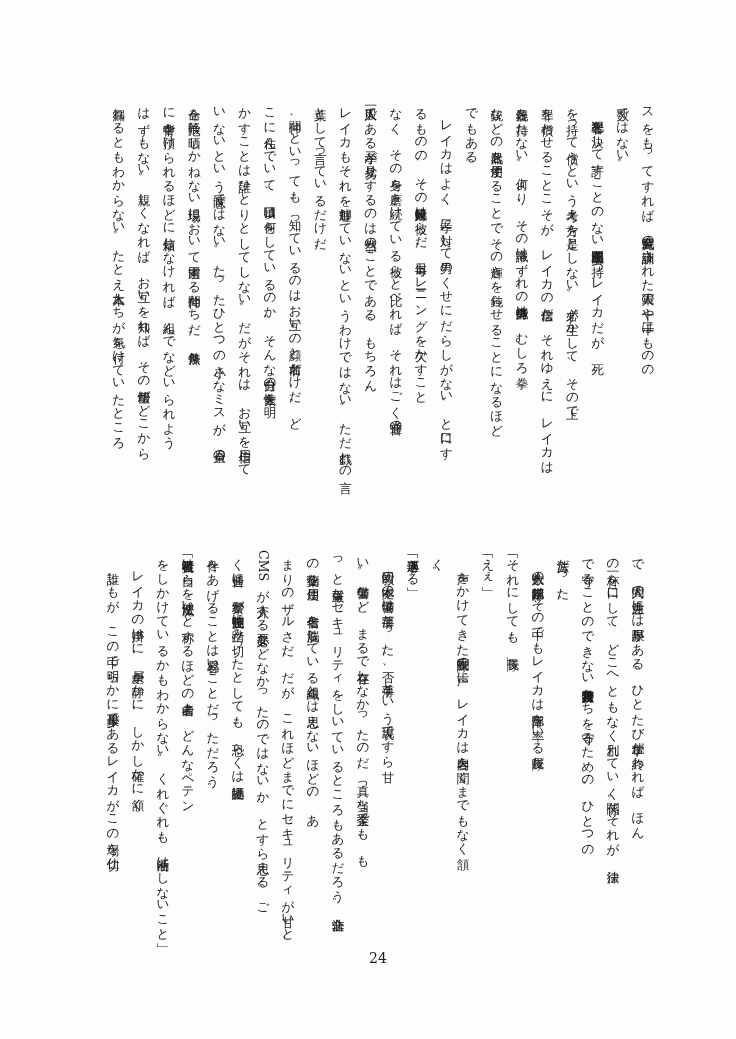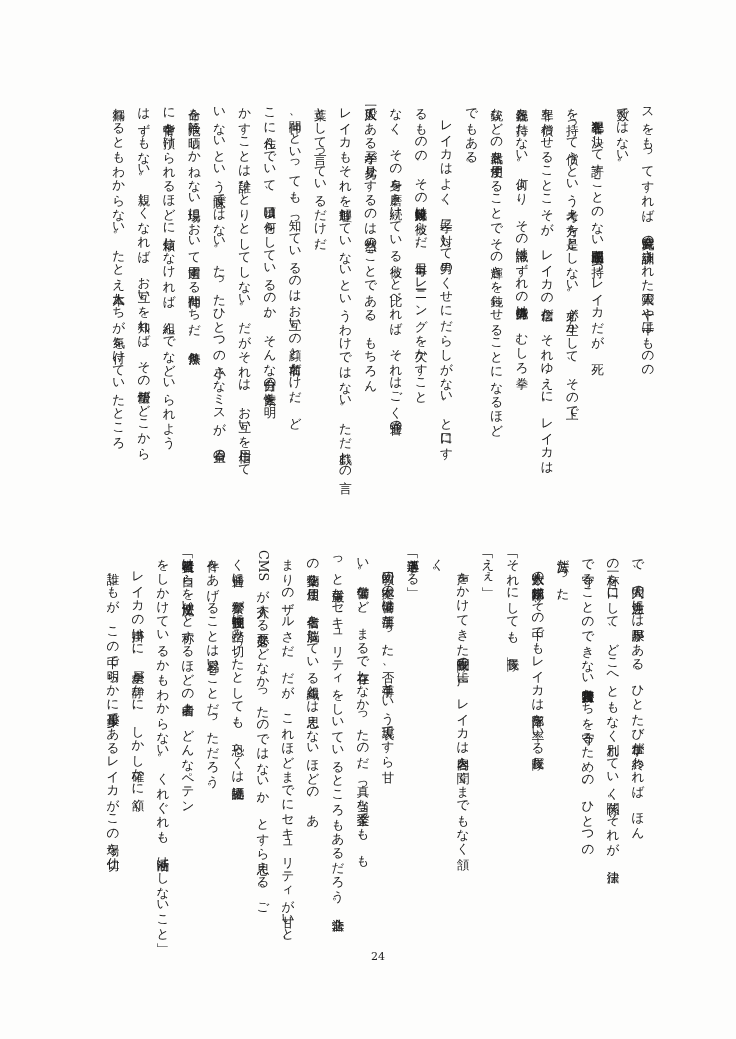--- a/index.html
+++ b/index.html
@@ -31,21 +31,21 @@
   #bottom-block{
     top:550px;left:99px;
     width:552px;height:384px;
     line-height:25px;
   }
   .pagenum{
     position:absolute;
     top:950px;left:360px;
     width:36px;
     text-align:center;
-    font-size:11px;
+    font-size:14px;
     color:#1c1c1c;
   }
 </style>
 </head>
 <body>
 
 <div class="page">
   <div class="vblock" id="top-block">
       <div class="tline">スをもってすれば、完全武装の訓練された軍人の十や二十はものの</div>
       <div class="tline">数ではない。</div>

